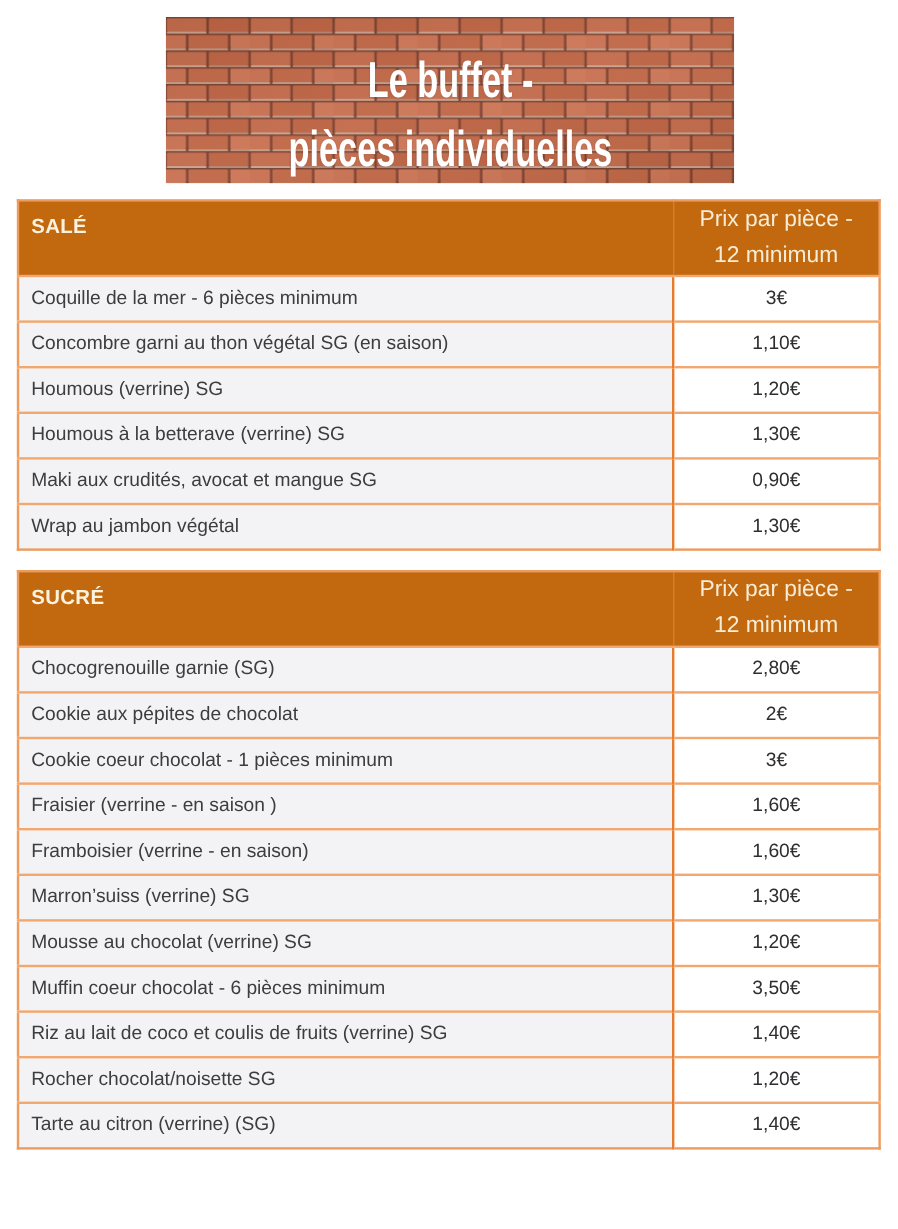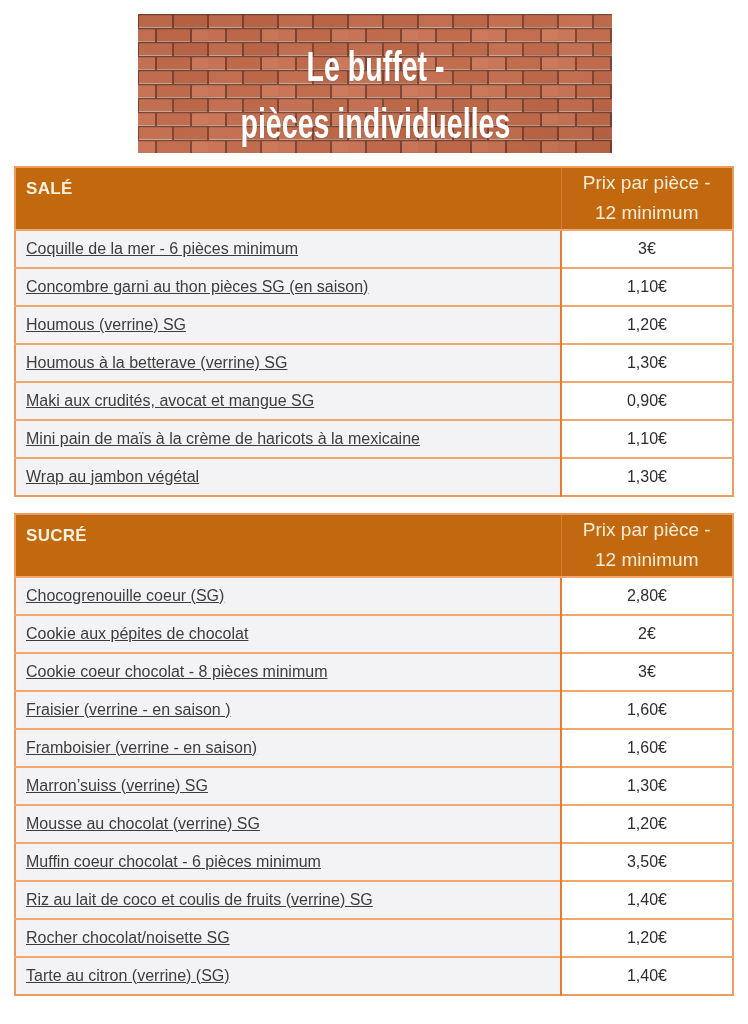--- a/index.html
+++ b/index.html
@@ -95,21 +95,20 @@
     border-left: 1px solid #D3812F;
   }
   td.item-cell {
     background: #F3F3F5;
     color: #3D3D3D;
     font-size: 16px;
     padding: 0 0 0 10px;
     height: 38px;
     vertical-align: middle;
     border-top: 2px solid #F2A76E;
-    text-decoration: underline;
   }
   td.price-cell {
     background: #FFFFFF;
     color: #2E2E2E;
     font-size: 16px;
     text-align: center;
     vertical-align: middle;
     border-top: 2px solid #F2A76E;
     border-left: 2px solid #E87C2E;
   }
@@ -158,71 +157,67 @@
         <th class="price-head">Prix par pièce - 12 minimum</th>
       </tr>
     </thead>
     <tbody>
   <tr>
     <td class="item-cell">Coquille de la mer - 6 pièces minimum</td>
     <td class="price-cell">3€</td>
   </tr>
 
   <tr>
-    <td class="item-cell">Concombre garni au thon pièces SG (en saison)</td>
+    <td class="item-cell">Concombre garni au thon végétal SG (en saison)</td>
     <td class="price-cell">1,10€</td>
   </tr>
 
   <tr>
     <td class="item-cell">Houmous (verrine) SG</td>
     <td class="price-cell">1,20€</td>
   </tr>
 
   <tr>
     <td class="item-cell">Houmous à la betterave (verrine) SG</td>
     <td class="price-cell">1,30€</td>
   </tr>
 
   <tr>
     <td class="item-cell">Maki aux crudités, avocat et mangue SG</td>
     <td class="price-cell">0,90€</td>
   </tr>
 
-  <tr>
-    <td class="item-cell">Mini pain de maïs à la crème de haricots à la mexicaine</td>
-    <td class="price-cell">1,10€</td>
-  </tr>
 
   <tr>
     <td class="item-cell">Wrap au jambon végétal</td>
     <td class="price-cell">1,30€</td>
   </tr>
 </tbody>
   </table>
 
   <table class="menu-table">
     <thead>
       <tr>
         <th class="section-head">SUCRÉ</th>
         <th class="price-head">Prix par pièce - 12 minimum</th>
       </tr>
     </thead>
     <tbody>
   <tr>
-    <td class="item-cell">Chocogrenouille coeur (SG)</td>
+    <td class="item-cell">Chocogrenouille garnie (SG)</td>
     <td class="price-cell">2,80€</td>
   </tr>
 
   <tr>
     <td class="item-cell">Cookie aux pépites de chocolat</td>
     <td class="price-cell">2€</td>
   </tr>
 
   <tr>
-    <td class="item-cell">Cookie coeur chocolat - 8 pièces minimum</td>
+    <td class="item-cell">Cookie coeur chocolat - 1 pièces minimum</td>
     <td class="price-cell">3€</td>
   </tr>
 
   <tr>
     <td class="item-cell">Fraisier (verrine - en saison )</td>
     <td class="price-cell">1,60€</td>
   </tr>
 
   <tr>
     <td class="item-cell">Framboisier (verrine - en saison)</td>

